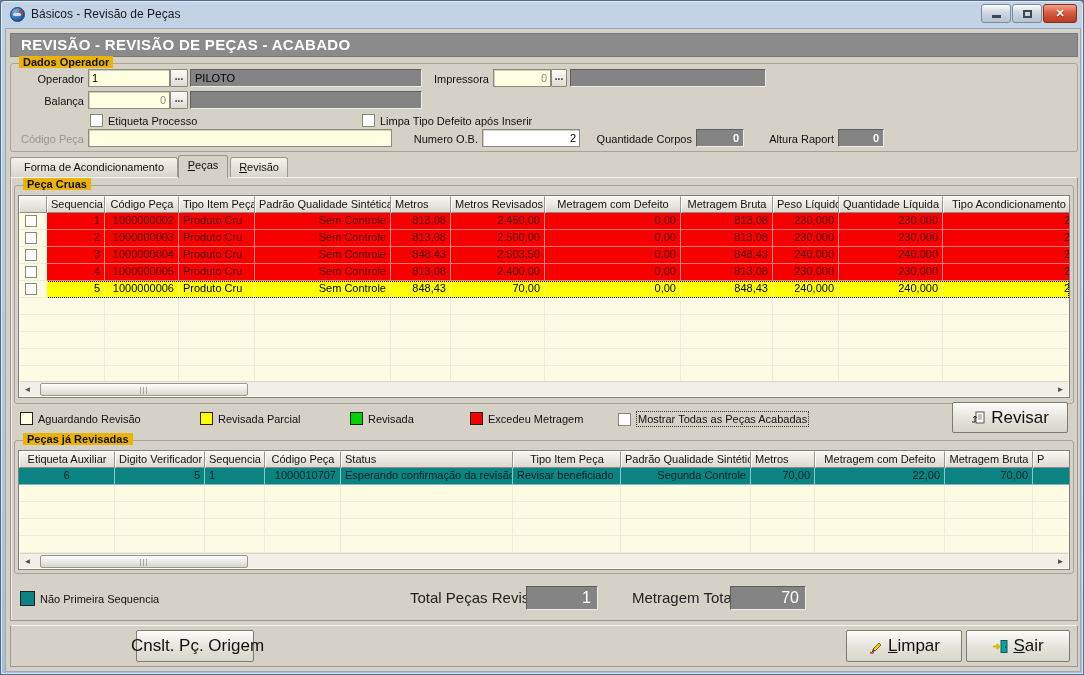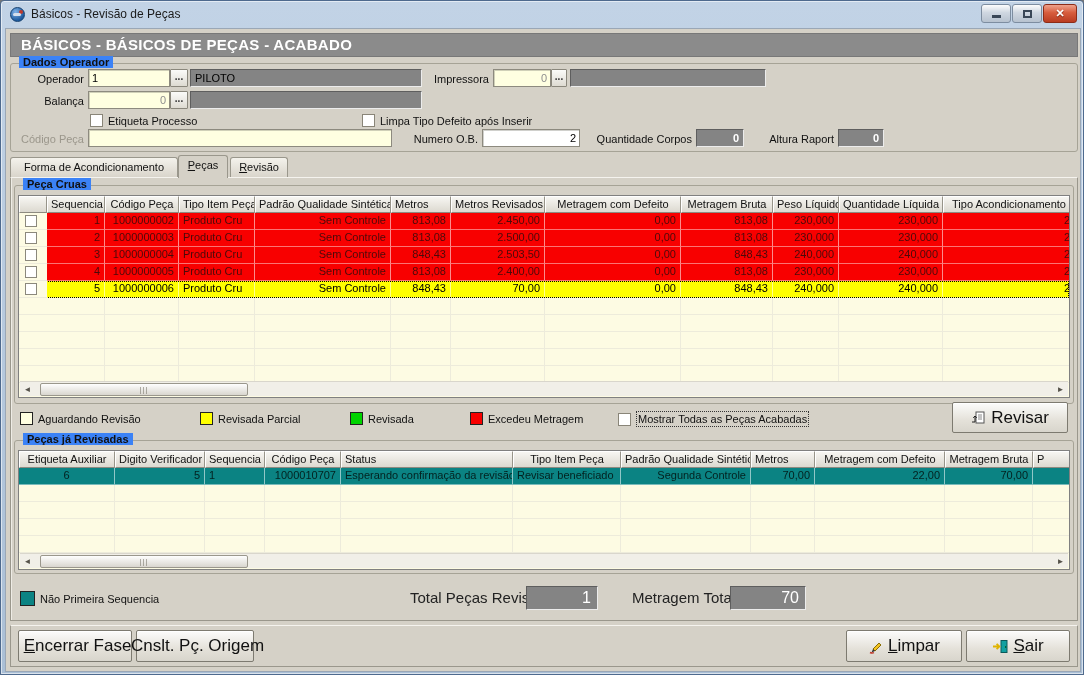--- a/index.html
+++ b/index.html
@@ -21,21 +21,21 @@
   .wb .maxgl { width:9px; height:8px; border:2px solid #3a4757; }
   .wb.close { width:34px; background:linear-gradient(#efa28c,#d75d3e 45%,#b93c22); border-color:#8c2c18;
     color:#fff; font-size:11px; font-weight:bold; text-shadow:0 1px 1px #7a2412; }
 
   .client { position:absolute; left:4px; top:27px; width:1076px; height:644px; background:#d5d1c7; border:1px solid #9aa7b6; }
 
   .app-header { position:absolute; left:4px; top:4px; width:1068px; height:24px; background:#8b8b8b;
     border:1px solid #787878; color:#fff; font-size:15px; font-weight:bold; line-height:22px; padding-left:10px; letter-spacing:.3px; }
 
   .groupbox { position:absolute; border:1px solid #a6a396; border-radius:3px; }
-  .gb-legend { position:absolute; top:-8px; left:8px; background:#3b82f6; padding:0 4px; font-size:11px; font-weight:bold; color:#111; }
+  .gb-legend { position:absolute; top:-8px; left:8px; background:#eab308; padding:0 4px; font-size:11px; font-weight:bold; color:#111; }
 
   .lbl { position:absolute; font-size:11px; color:#111; white-space:nowrap; }
   .lbl.r { text-align:right; }
   .lbl.dis { color:#9b978c; }
   .biglbl { position:absolute; font-size:15px; color:#222; white-space:nowrap; }
 
   .inp { position:absolute; height:18px; background:#ffffe1; border:1px solid #8d8a7f;
     box-shadow:inset 1px 1px 0 rgba(120,120,110,.35); font-size:11px; color:#000; padding:2px 3px; overflow:hidden; white-space:nowrap;}
   .inp.white { background:#fff; }
   .inp.ra { text-align:right; }
@@ -110,21 +110,21 @@
           <span class="maxgl"></span>
         </span>
       <span class="wb close">
           <span>✕</span>
         </span>
     </span>
   </div>
 
   <div class="client">
 
-    <div class="app-header">BÁSICOS - BÁSICOS DE PEÇAS - ACABADO</div>
+    <div class="app-header">REVISÃO - REVISÃO DE PEÇAS - ACABADO</div>
 
     <div class="groupbox" style="left:4px; top:34px; width:1068px; height:89px;">
       <span class="gb-legend">Dados Operador</span>
     </div>
     <div class="lbl r" style="left:8px; top:44px; width:70px;">Operador</div>
     <div class="inp" style="left:82px; top:40px; width:82px;">1</div>
     <div class="browse" style="left:164px; top:40px;">...</div>
     <div class="display" style="left:184px; top:40px; width:232px;">PILOTO</div>
 
     <div class="lbl r" style="left:405px; top:44px; width:78px;">Impressora</div>
@@ -446,26 +446,20 @@
 
     <div class="totalspanel"></div>
     <span class="swatch" id="teal-swatch" style="left: 14px; top: 562px; width: 15px; height: 15px; z-index: 5; background: rgb(11, 131, 131);"></span>
     <div class="leglbl" style="left:34px; top:564px; z-index:5;">Não Primeira Sequencia</div>
     <div class="biglbl" style="left:404px; top:560px; z-index:5;">Total Peças Revisada</div>
     <div class="display big" style="left:520px; top:557px; width:72px; z-index:5;">1</div>
     <div class="biglbl" style="left:626px; top:560px; z-index:5;">Metragem Total</div>
     <div class="display big" style="left:724px; top:557px; width:76px; z-index:5;">70</div>
 
     <div class="footerbar"></div>
-    <div class="btn" style="left:12px; top:601px; width:114px; height:32px; z-index:5;">
-      <svg width="15" height="14" viewBox="0 0 15 14">
-          <path d="M2 8 L5.5 11.5 L13 2.5" stroke="#1fae1f" stroke-width="2.6" fill="none"></path>
-        </svg>
-      <span><u>E</u>ncerrar Fase</span>
-    </div>
     <div class="btn" style="left:840px; top:601px; width:116px; height:32px; z-index:5;">
       <svg width="15" height="15" viewBox="0 0 15 15">
           <path d="M5 10 L11 4 L13 6 L7 12 Z" fill="#f2c21f" stroke="#8a6d00"></path>
           <path d="M5 10 L3.6 13.4 L7 12 Z" fill="#333"></path>
           <path d="M2 13.5 q2 1 4 .2" stroke="#c0392b" fill="none" stroke-width="1.4"></path>
         </svg>
       <span><u>L</u>impar</span>
     </div>
     <div class="btn" style="left:130px; top:601px; width:118px; height:32px; z-index:5;">
       <svg width="14" height="14" viewBox="0 0 14 14">

